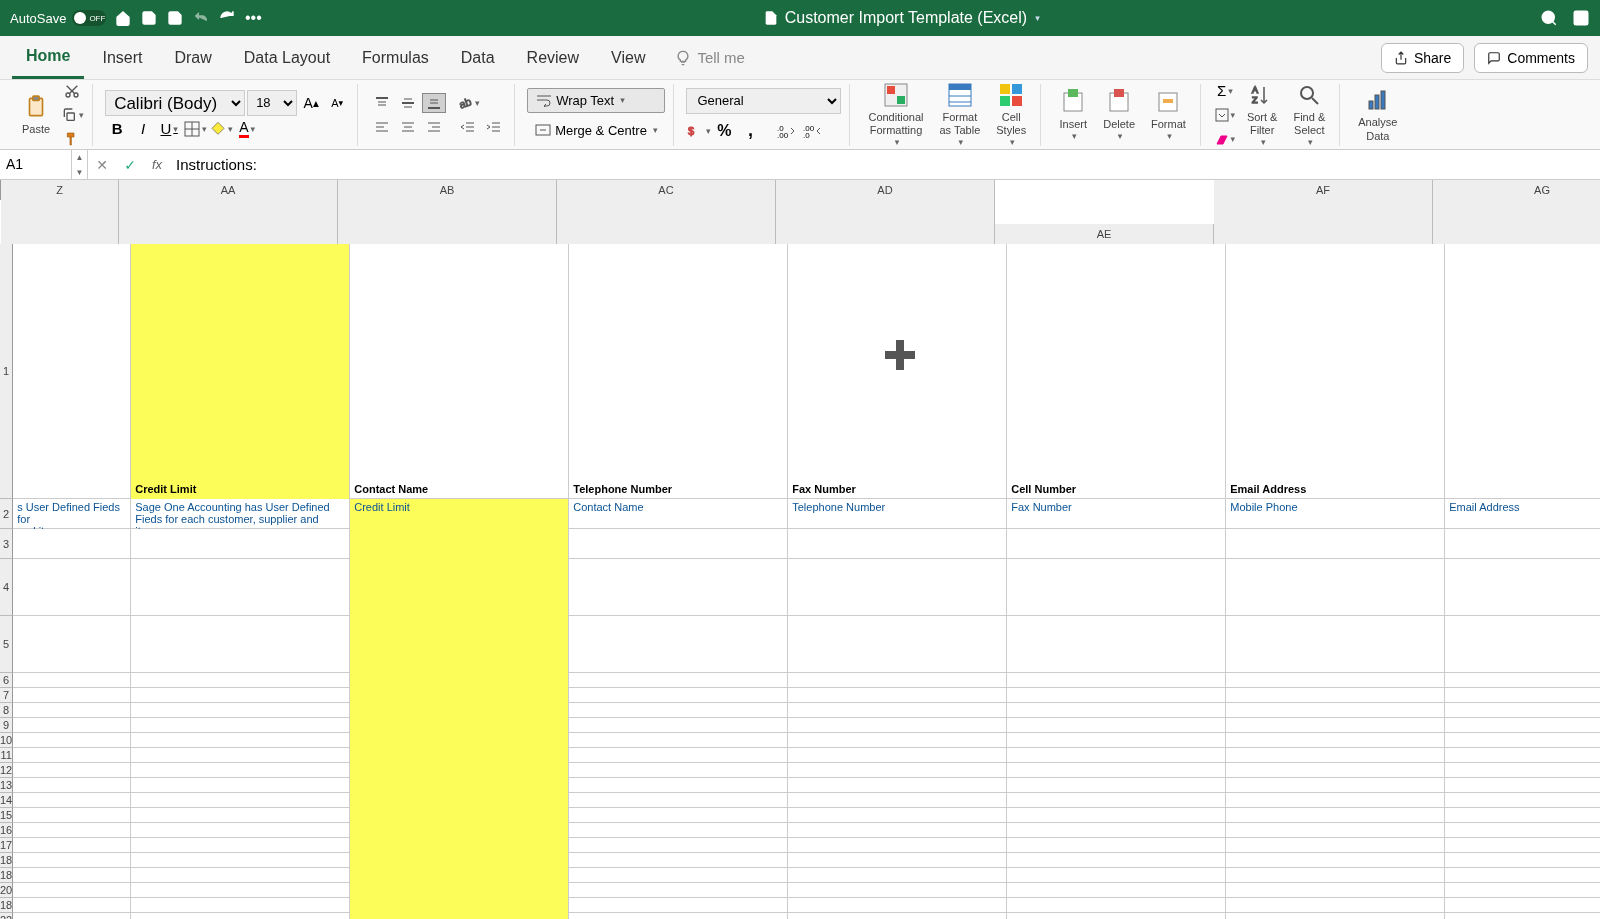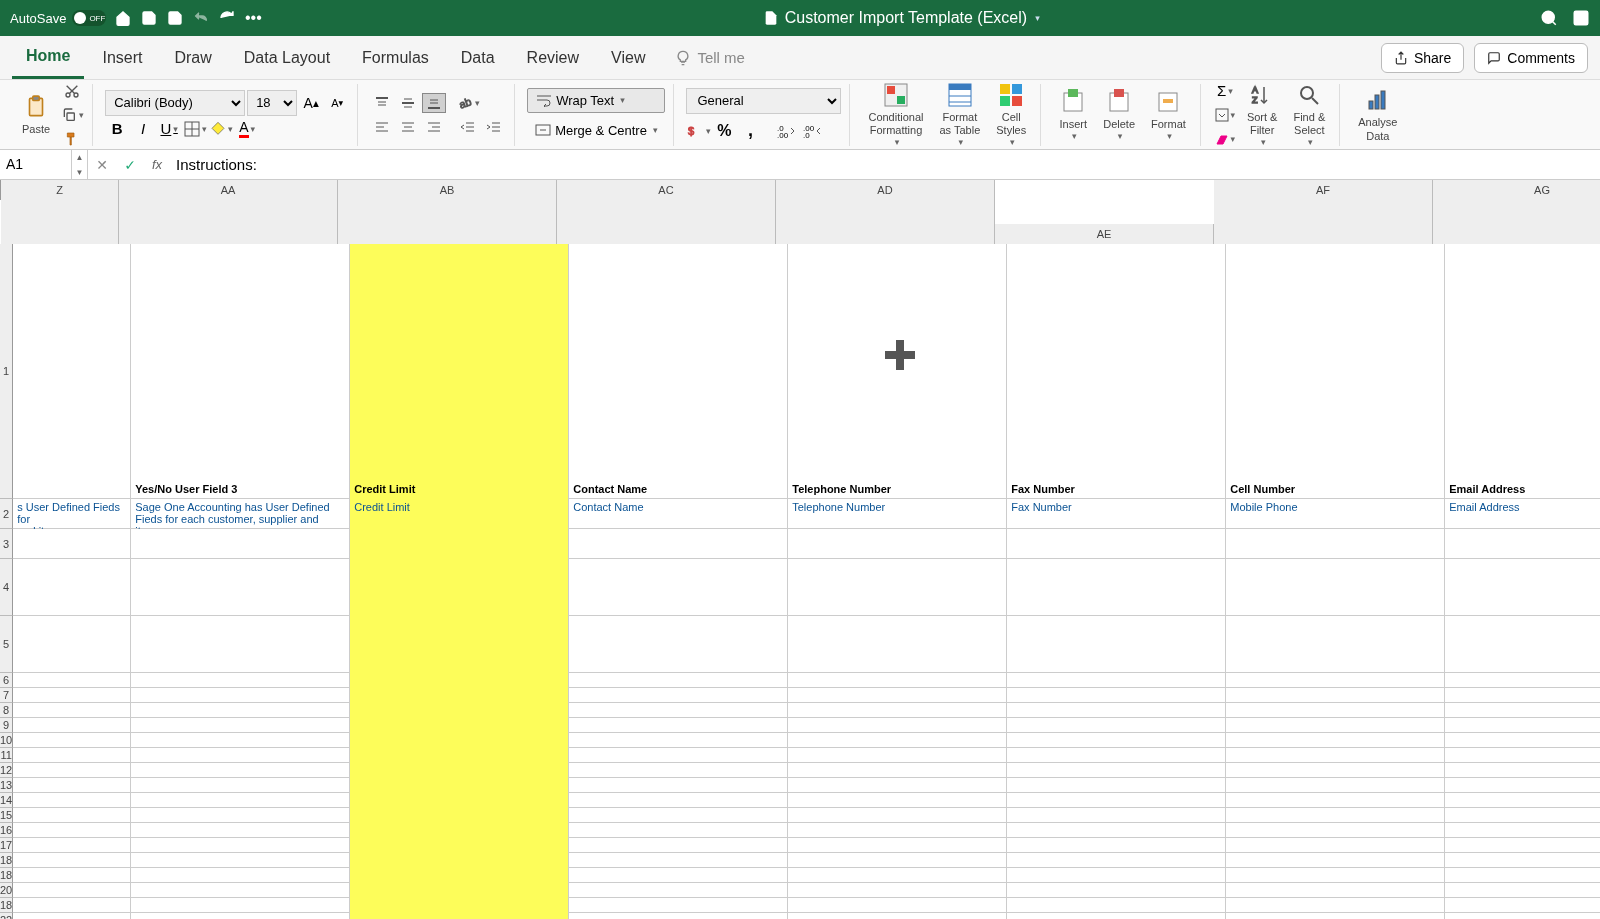--- a/index.html
+++ b/index.html
@@ -25,21 +25,21 @@
 .share-btn, .comments-btn { border: 1px solid #bbb; border-radius: 6px; padding: 6px 12px; font-size: 14px; display: flex; align-items: center; gap: 6px; cursor: pointer; background: #fff; }
 
 .ribbon { background: #f9f9f9; height: 70px; display: flex; align-items: center; padding: 4px 8px; border-bottom: 1px solid #ccc; gap: 4px; }
 .rgroup { display: flex; align-items: center; height: 62px; padding: 0 8px; border-right: 1px solid #ddd; gap: 4px; }
 .rgroup:last-child { border-right: none; }
 .rbtn { display: flex; flex-direction: column; align-items: center; justify-content: center; font-size: 11px; color: #444; padding: 2px 6px; cursor: pointer; line-height: 1.2; text-align: center; }
 .rbtn .ricon { width: 28px; height: 28px; margin-bottom: 2px; display: flex; align-items: center; justify-content: center; }
 .rbtn-sm { width: 24px; height: 22px; display: flex; align-items: center; justify-content: center; cursor: pointer; }
 .rcol { display: flex; flex-direction: column; gap: 2px; }
 .rrow { display: flex; gap: 2px; align-items: center; }
-.font-select { width: 140px; height: 26px; border: 1px solid #ccc; font-size: 13px; padding: 2px 4px; }
+.font-select { width: 140px; height: 26px; border: 1px solid #ccc; font-size: 17px; padding: 2px 4px; }
 .size-select { width: 50px; height: 26px; border: 1px solid #ccc; font-size: 13px; padding: 2px 4px; }
 .num-select { width: 155px; height: 26px; border: 1px solid #ccc; font-size: 13px; padding: 2px 6px; }
 .wrap-btn { border: 1px solid #999; padding: 4px 8px; font-size: 13px; display: flex; align-items: center; gap: 4px; background: #e8e8e8; border-radius: 2px; }
 .merge-btn { padding: 4px 8px; font-size: 13px; display: flex; align-items: center; gap: 4px; }
 .align-btn { width: 24px; height: 20px; display: flex; align-items: center; justify-content: center; }
 .align-btn.active { background: #d0d0d0; border: 1px solid #888; }
 
 .formula-bar { height: 30px; display: flex; align-items: center; border-bottom: 1px solid #ccc; background: #fff; }
 .name-box { width: 72px; border: 1px solid #ccc; border-left: none; border-top: none; height: 30px; display: flex; align-items: center; padding: 0 6px; font-size: 14px; }
 .name-spin { width: 16px; display: flex; flex-direction: column; border-right: 1px solid #ccc; height: 30px; }
@@ -536,23 +536,20 @@
         <div class="rh" style="height: 15px; line-height: 15px;">20</div>
         <div class="rh" style="height: 15px; line-height: 15px;">18</div>
         <div class="rh" style="height: 15px; line-height: 15px;">22</div>
         <div class="rh" style="height: 15px; line-height: 15px;">23</div>
         <div class="rh" style="height: 15px; line-height: 15px;">24</div>
         <div class="rh" style="height: 15px; line-height: 15px;">25</div>
       </div>
     <div class="cells" id="cells">
         <div class="cell-row" style="height: 255px;">
           <div class="cell" style="width: 118px; height: 255px; line-height: 14px; padding-top: 2px; display: flex; align-items: flex-end; padding-bottom: 3px;"></div>
-          <div class="cell" style="width: 219px; height: 255px; line-height: 14px; padding-top: 2px; display: flex; align-items: flex-end; padding-bottom: 3px;">
-            <span class="hdr-bold">Yes/No User Field 3</span>
-          </div>
           <div class="cell yellow" style="width: 219px; height: 255px; line-height: 14px; padding-top: 2px; display: flex; align-items: flex-end; padding-bottom: 3px;">
             <span class="hdr-bold">Credit Limit</span>
           </div>
           <div class="cell" style="width: 219px; height: 255px; line-height: 14px; padding-top: 2px; display: flex; align-items: flex-end; padding-bottom: 3px;">
             <span class="hdr-bold">Contact Name</span>
           </div>
           <div class="cell" style="width: 219px; height: 255px; line-height: 14px; padding-top: 2px; display: flex; align-items: flex-end; padding-bottom: 3px;">
             <span class="hdr-bold">Telephone Number</span>
           </div>
           <div class="cell" style="width: 219px; height: 255px; line-height: 14px; padding-top: 2px; display: flex; align-items: flex-end; padding-bottom: 3px;">

